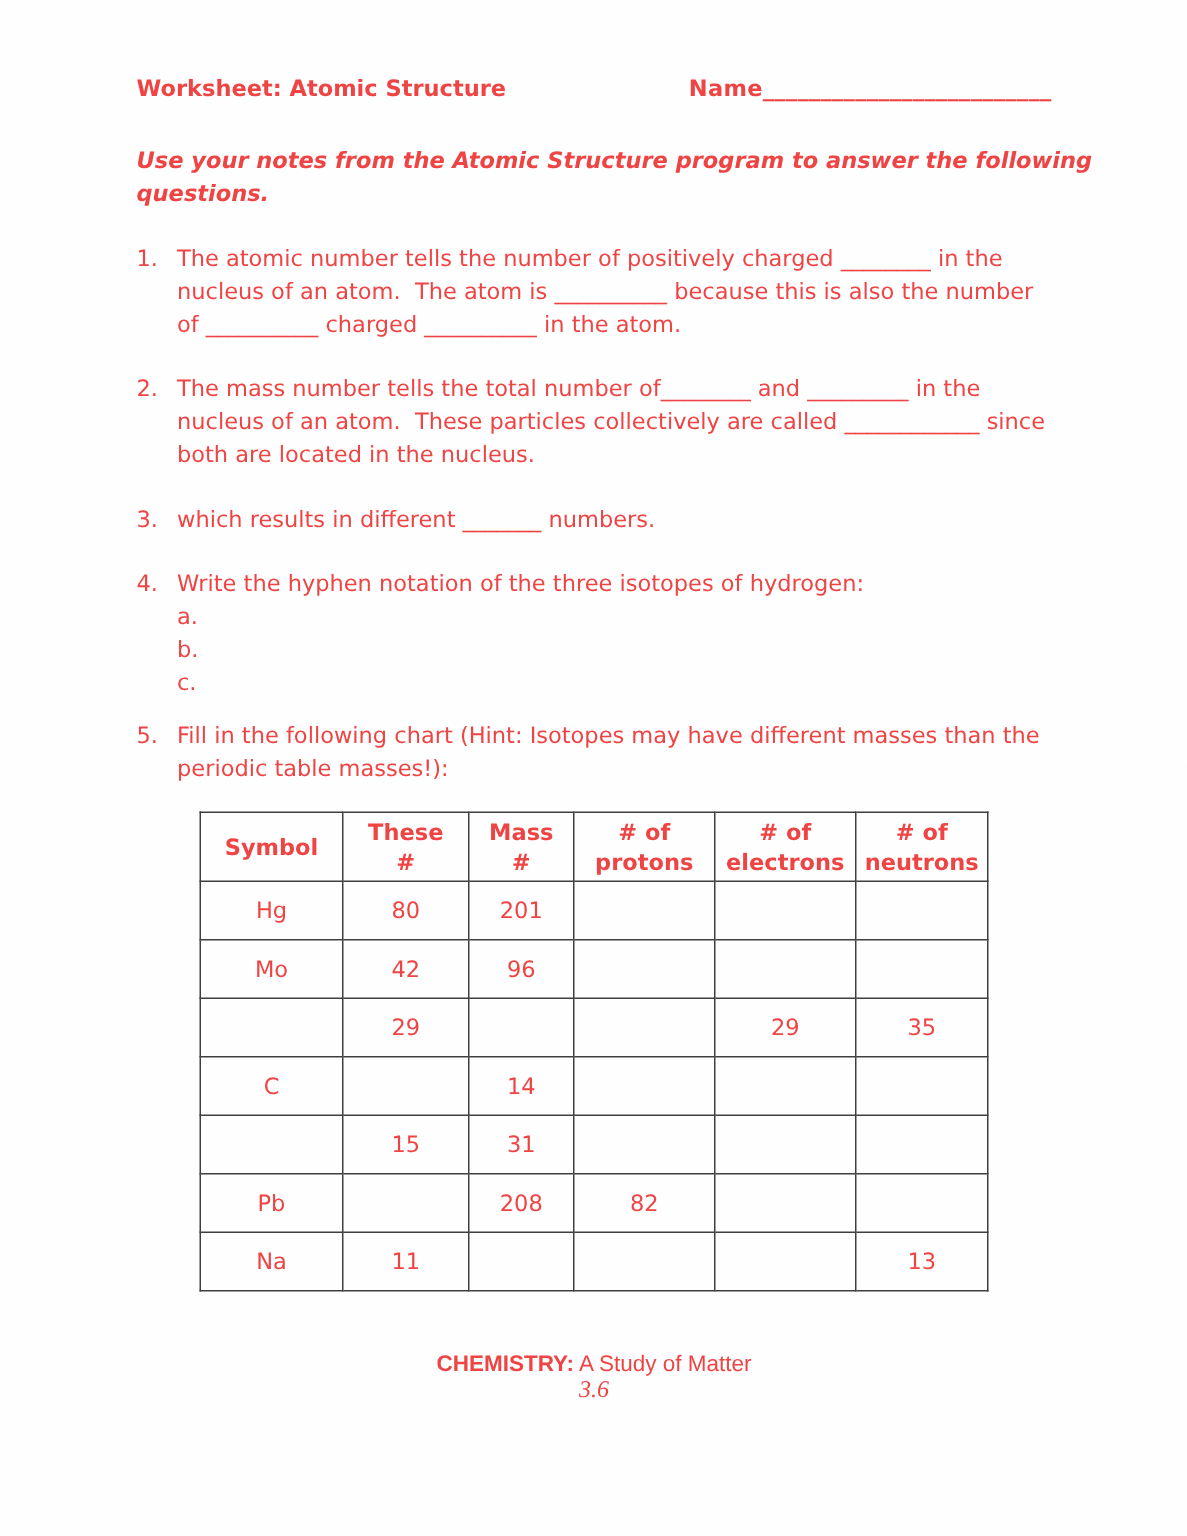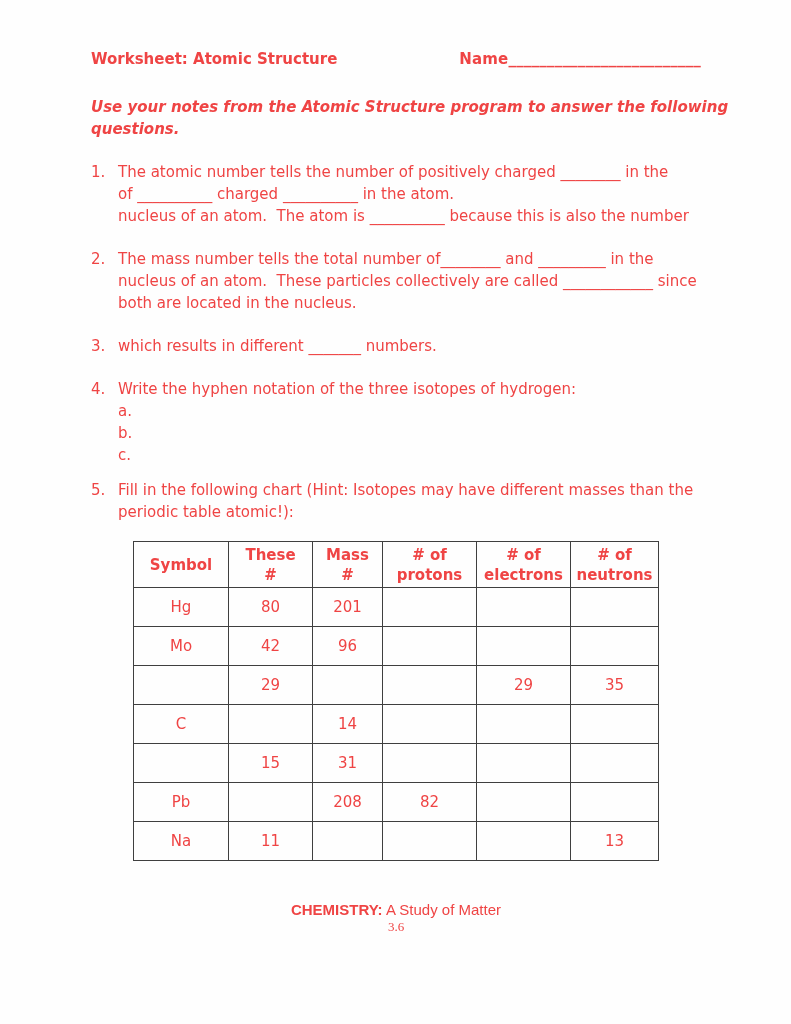--- a/index.html
+++ b/index.html
@@ -62,22 +62,23 @@
   .footer-series { font-size: 15px; line-height: 18px; }
   .footer-series .bold { font-weight: 700; }
   .footer-copyright {
     font-family: "Liberation Serif", serif;
     font-size: 9px;
     line-height: 11px;
     margin-top: 2px;
   }
   .footer-page {
     font-family: "Liberation Serif", serif;
-    font-size: 13px;
+    font-size: 16px;
     line-height: 15px;
+    font-style: italic;
   }
 </style>
 </head>
 <body>
 
 <div class="page">
 
   <div class="header-row">
     <span class="doc-title">Worksheet: Atomic Structure</span>
     <span class="name-line">Name_________________________</span>
@@ -85,22 +86,22 @@
 
   <div class="intro">
     <div>Use your notes from the Atomic Structure program to answer the following</div>
     <div>questions.</div>
   </div>
 
   <div class="question">
     <div class="q-num">1.</div>
     <div class="q-body">
       <div class="q-line">The atomic number tells the number of positively charged ________ in the</div>
+      <div class="q-line">nucleus of an atom.  The atom is __________ because this is also the number</div>
       <div class="q-line">of __________ charged __________ in the atom.</div>
-      <div class="q-line">nucleus of an atom.  The atom is __________ because this is also the number</div>
     </div>
   </div>
 
   <div class="question">
     <div class="q-num">2.</div>
     <div class="q-body">
       <div class="q-line">The mass number tells the total number of________ and _________ in the</div>
       <div class="q-line">nucleus of an atom.  These particles collectively are called ____________ since</div>
       <div class="q-line">both are located in the nucleus.</div>
     </div>
@@ -120,21 +121,21 @@
       <div class="q-line">a.</div>
       <div class="q-line">b.</div>
       <div class="q-line">c.</div>
     </div>
   </div>
 
   <div class="question tight">
     <div class="q-num">5.</div>
     <div class="q-body">
       <div class="q-line">Fill in the following chart (Hint: Isotopes may have different masses than the</div>
-      <div class="q-line">periodic table atomic!):</div>
+      <div class="q-line">periodic table masses!):</div>
     </div>
   </div>
 
   <table class="chart-table">
     <colgroup>
       <col style="width:95px">
         <col style="width:84px">
         <col style="width:70px">
       <col style="width:94px">
         <col style="width:94px">

